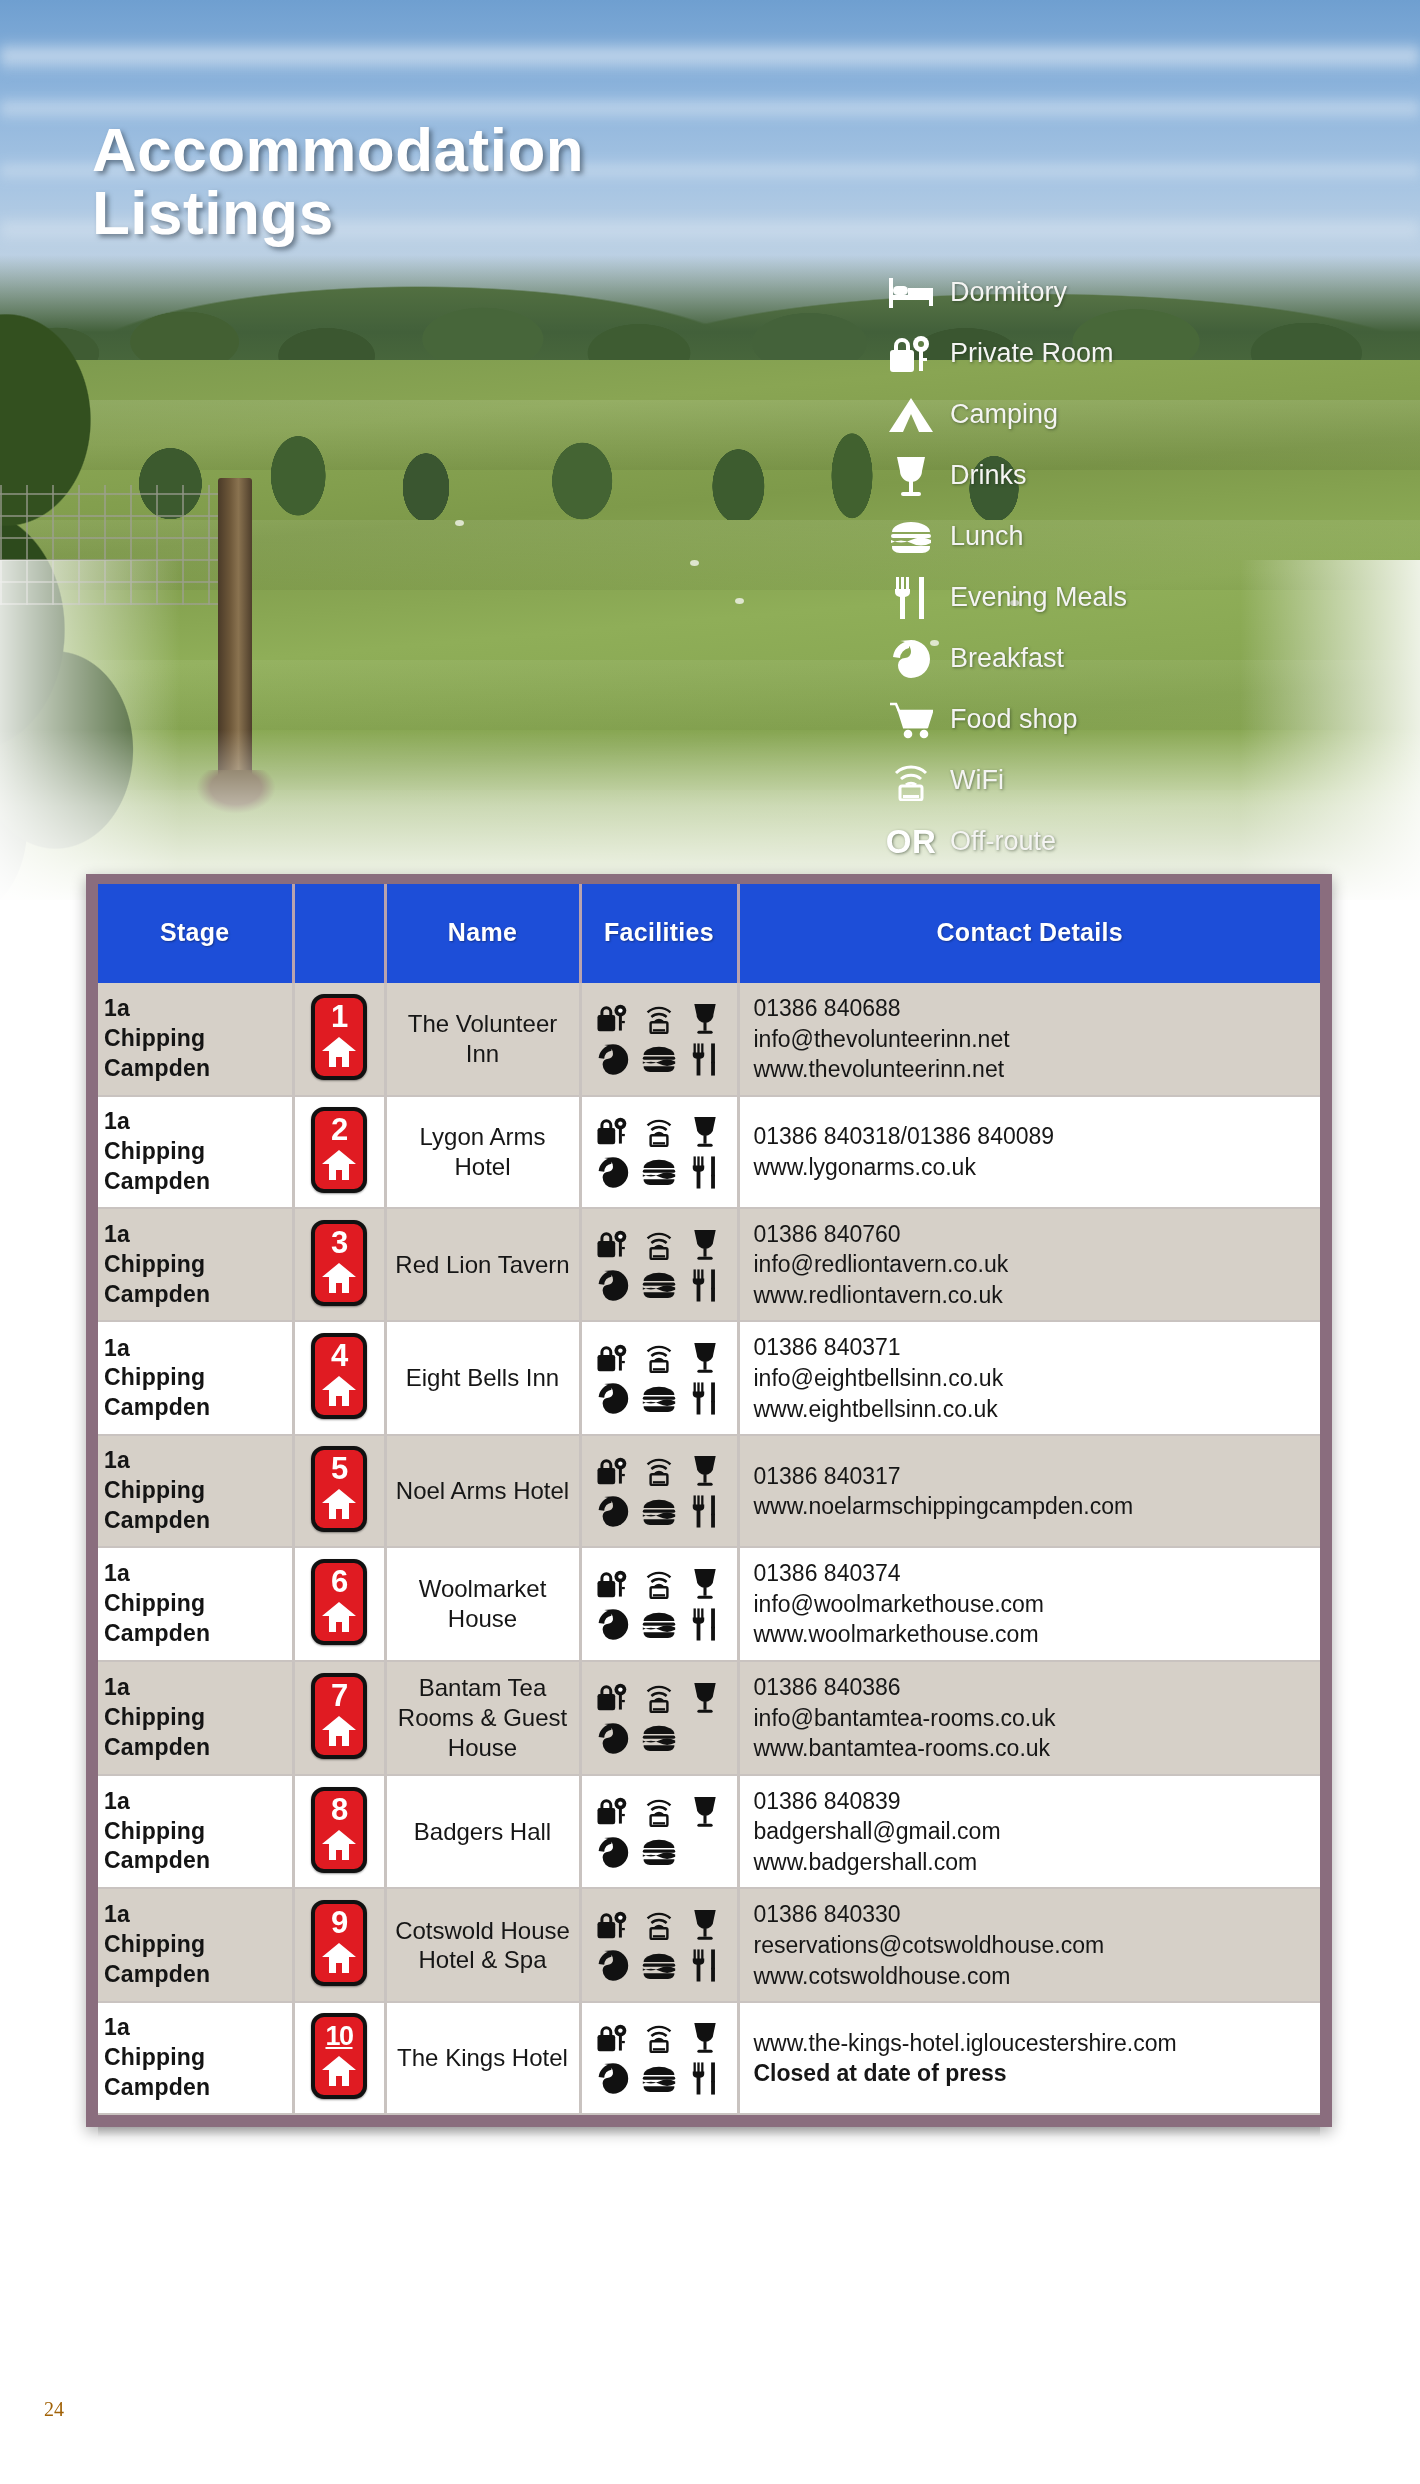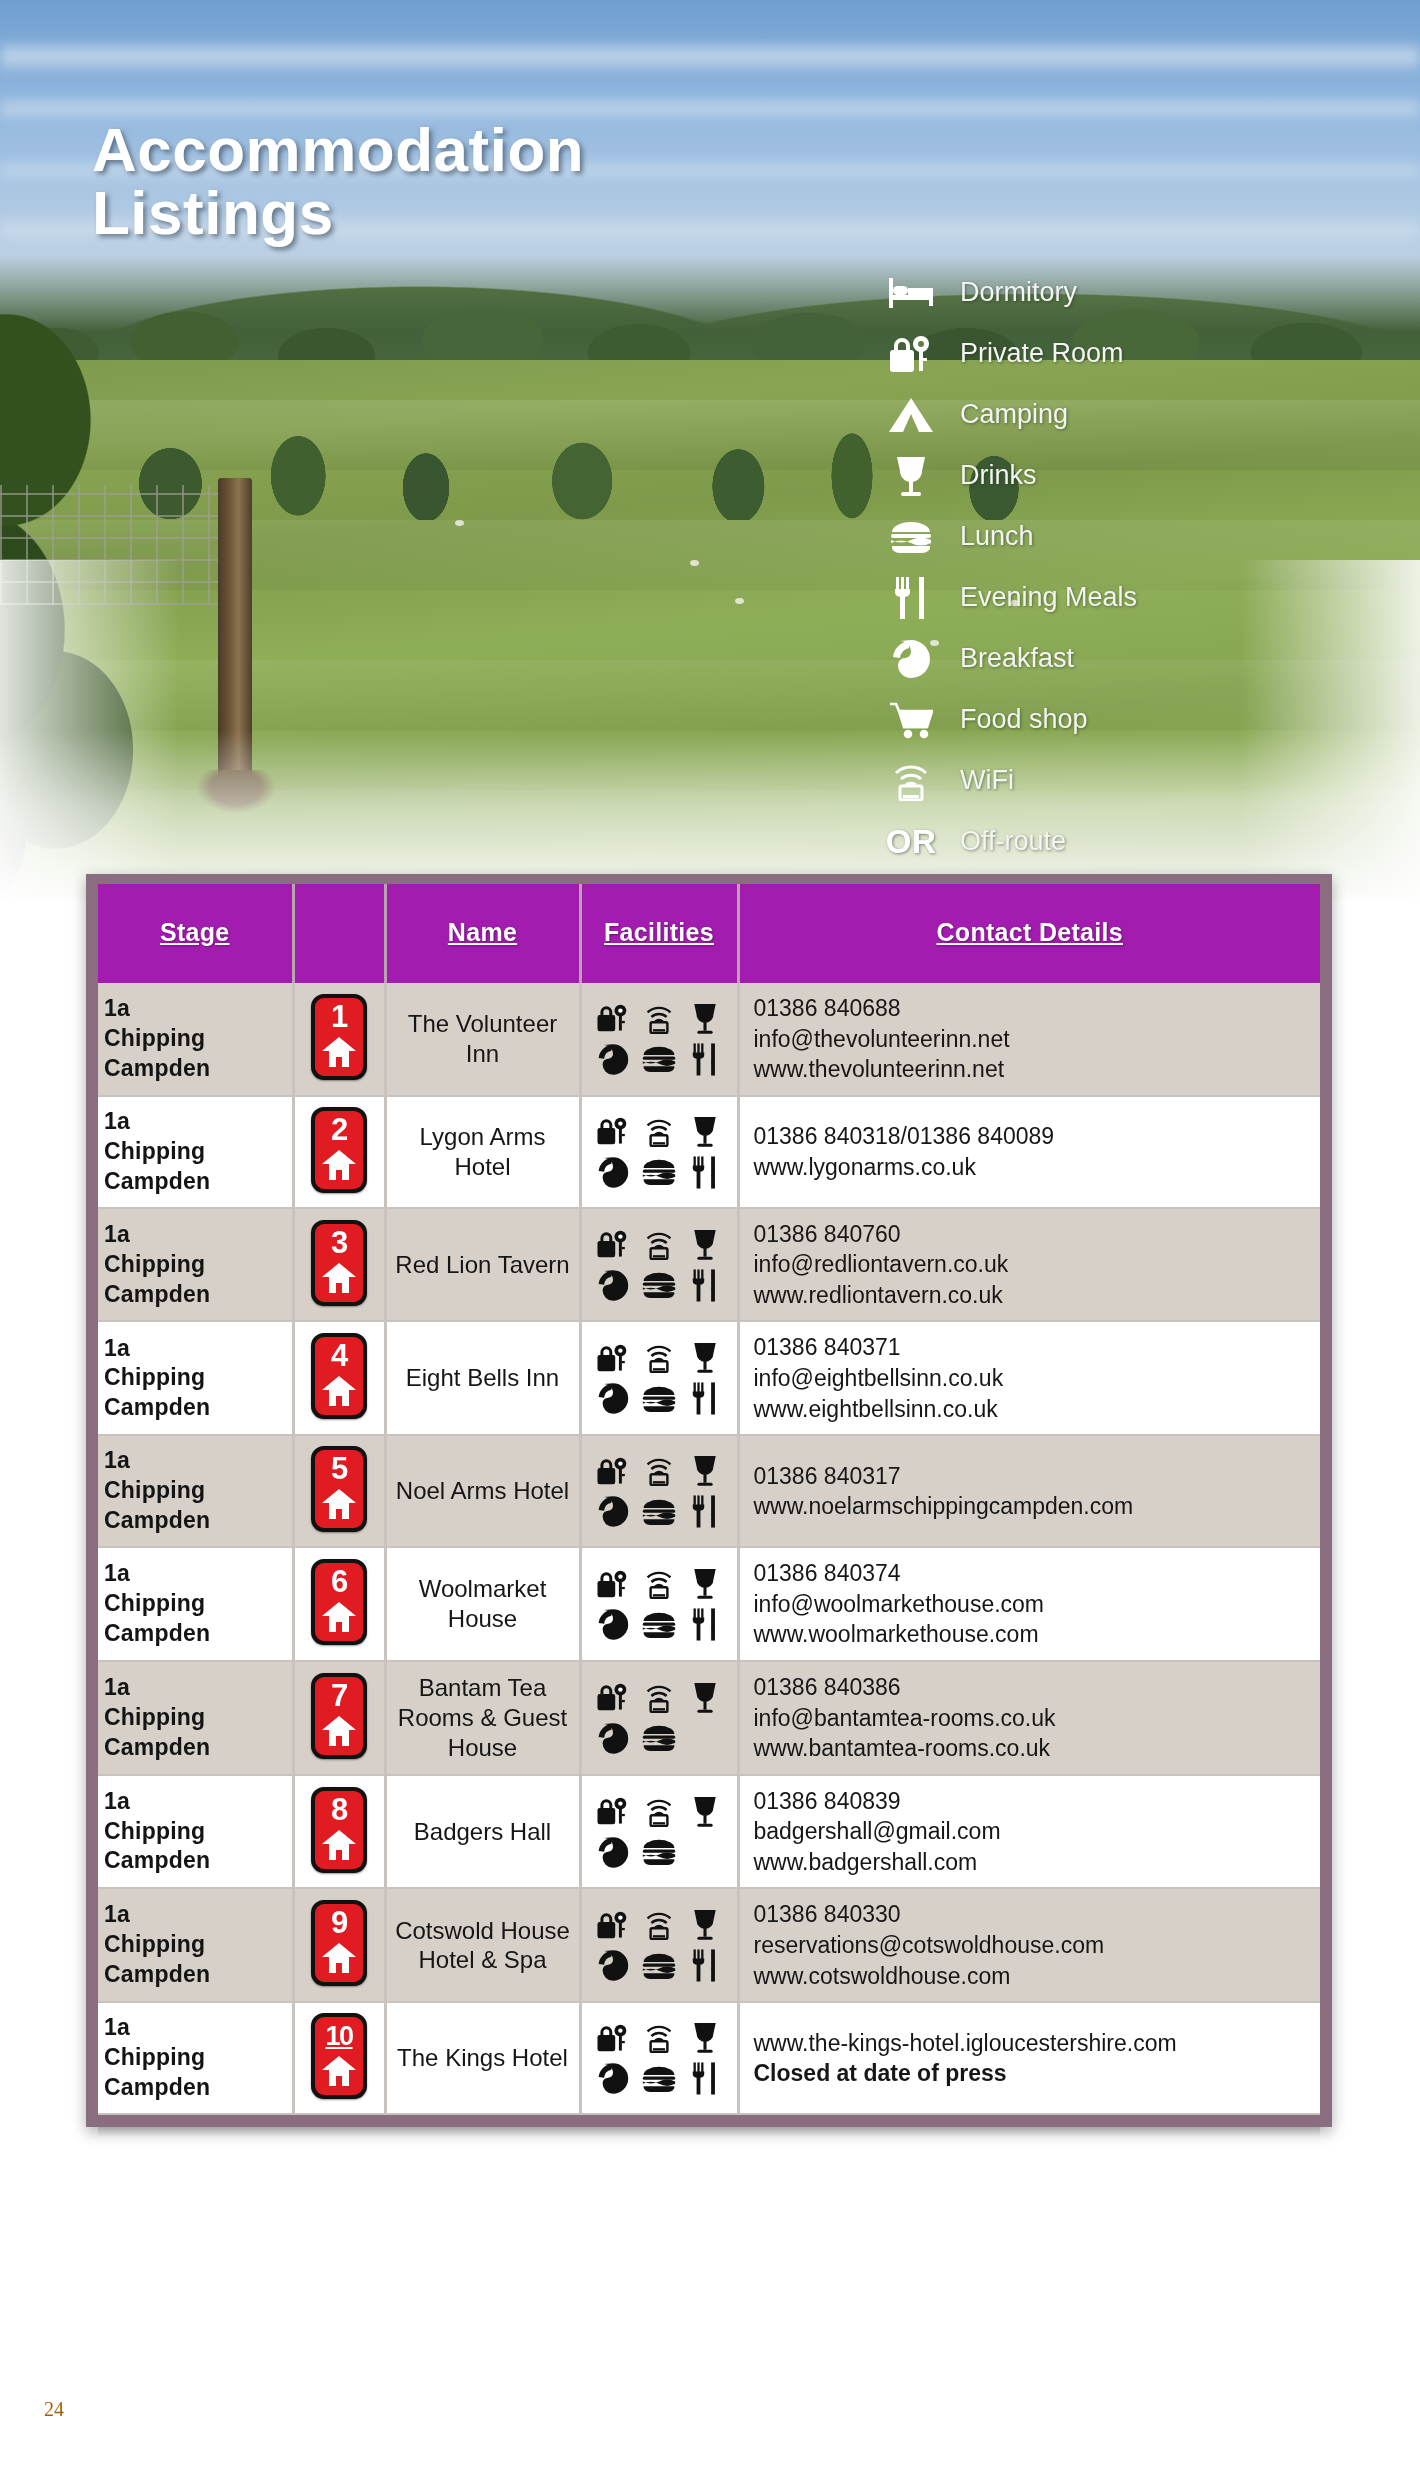--- a/index.html
+++ b/index.html
@@ -119,50 +119,49 @@
   
   .legend { position:absolute; left:880px; top:262px; z-index:6; }
   .legend-row { display:flex; align-items:center; height:61px; }
   .legend-ico {
     width: 62px; min-width:62px; display:flex; align-items:center; justify-content:center;
     color:#fff;
   }
   .legend-ico svg { display:block; }
   .legend-lbl {
     color:#f4f4f2; font-size:27px; font-weight:500; white-space:nowrap;
-    margin-left: 18px;
+    margin-left: 8px;
     text-shadow: 1px 1px 3px rgba(30,45,25,.5);
   }
   .or-text{ font-size:33px; font-weight:700; color:#fff; letter-spacing:.5px;
             text-shadow:1px 1px 3px rgba(30,45,25,.5);}
 
   
   .tablewrap {
     position: absolute; left: 86px; top: 874px; width: 1246px;
     z-index: 7;
     background: #8a6d7e;
     padding: 10px 12px 12px 12px;
     box-shadow: 0 5px 14px rgba(0,0,0,.32);
   }
   .tablewrap::after{
     content:""; position:absolute; left:12px; right:12px; bottom:-10px; height:10px;
     background: linear-gradient(180deg, rgba(0,0,0,.14), rgba(0,0,0,0));
   }
   table { width: 100%; border-collapse: collapse; table-layout: fixed; }
 
   thead th {
-    background: #a21caf;
+    background: #1d4ed8;
     color: #ffffff;
     font-size: 25px; font-weight: 700;
     padding: 34px 6px 36px;
     text-align: center;
     border-right: 3px solid #b9a3ae;
     letter-spacing:.3px;
     text-shadow: 1px 1px 2px rgba(0,0,0,.35);
-    text-decoration: underline;
   }
   thead th:last-child{ border-right:none; }
   thead tr th:first-child{ border-left: 0; }
   .th-stage{ width: 195px; }
   .th-badge{ width: 92px; }
   .th-name { width: 195px; }
   .th-fac  { width: 158px; }
 
   tbody td {
     border-right: 3px solid #c9c3c0;

